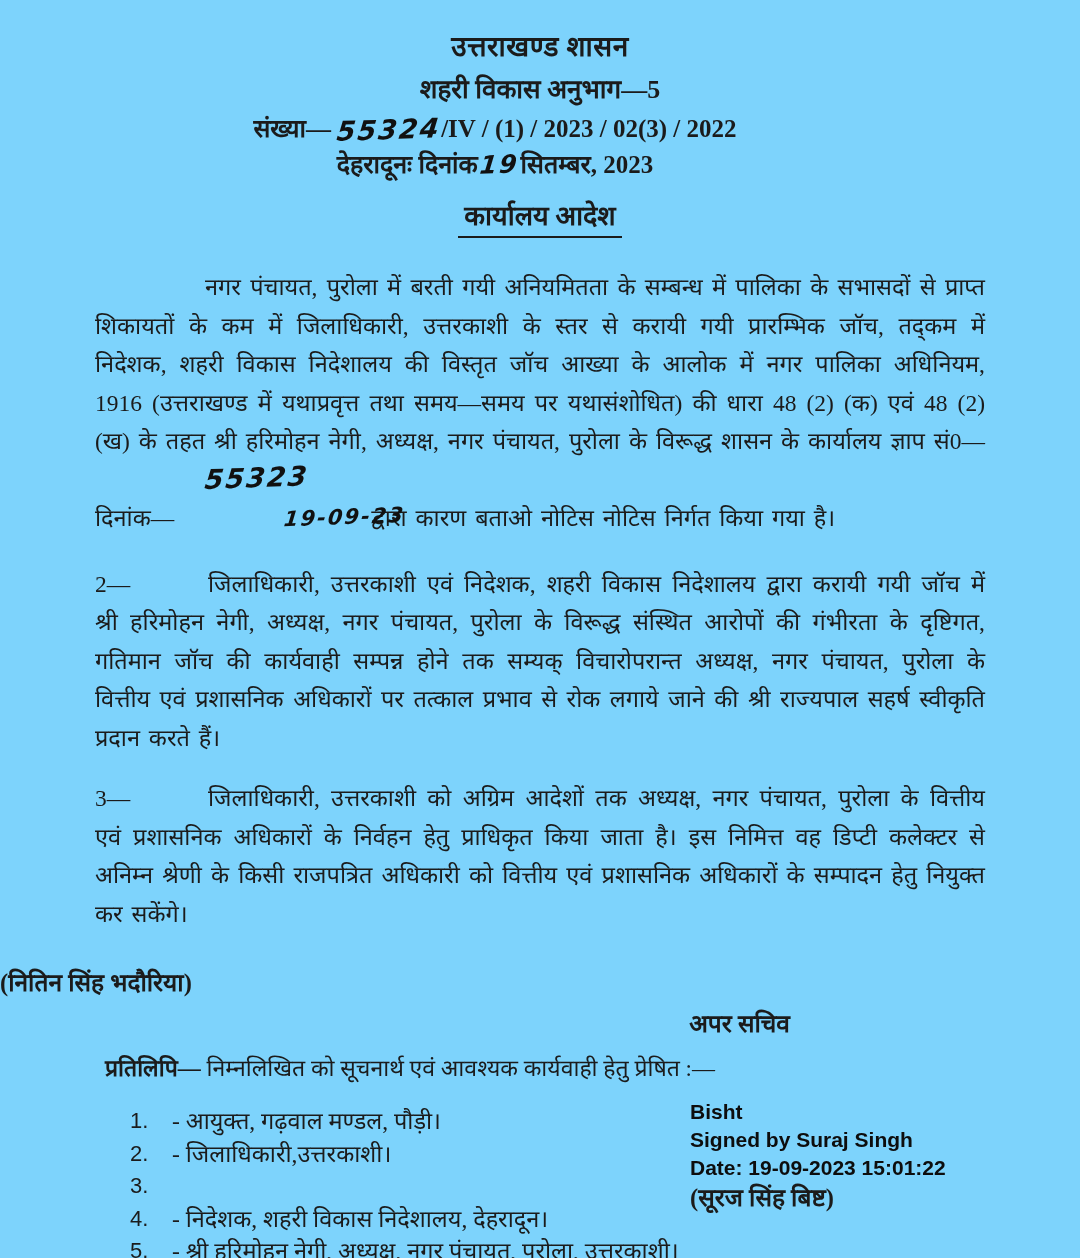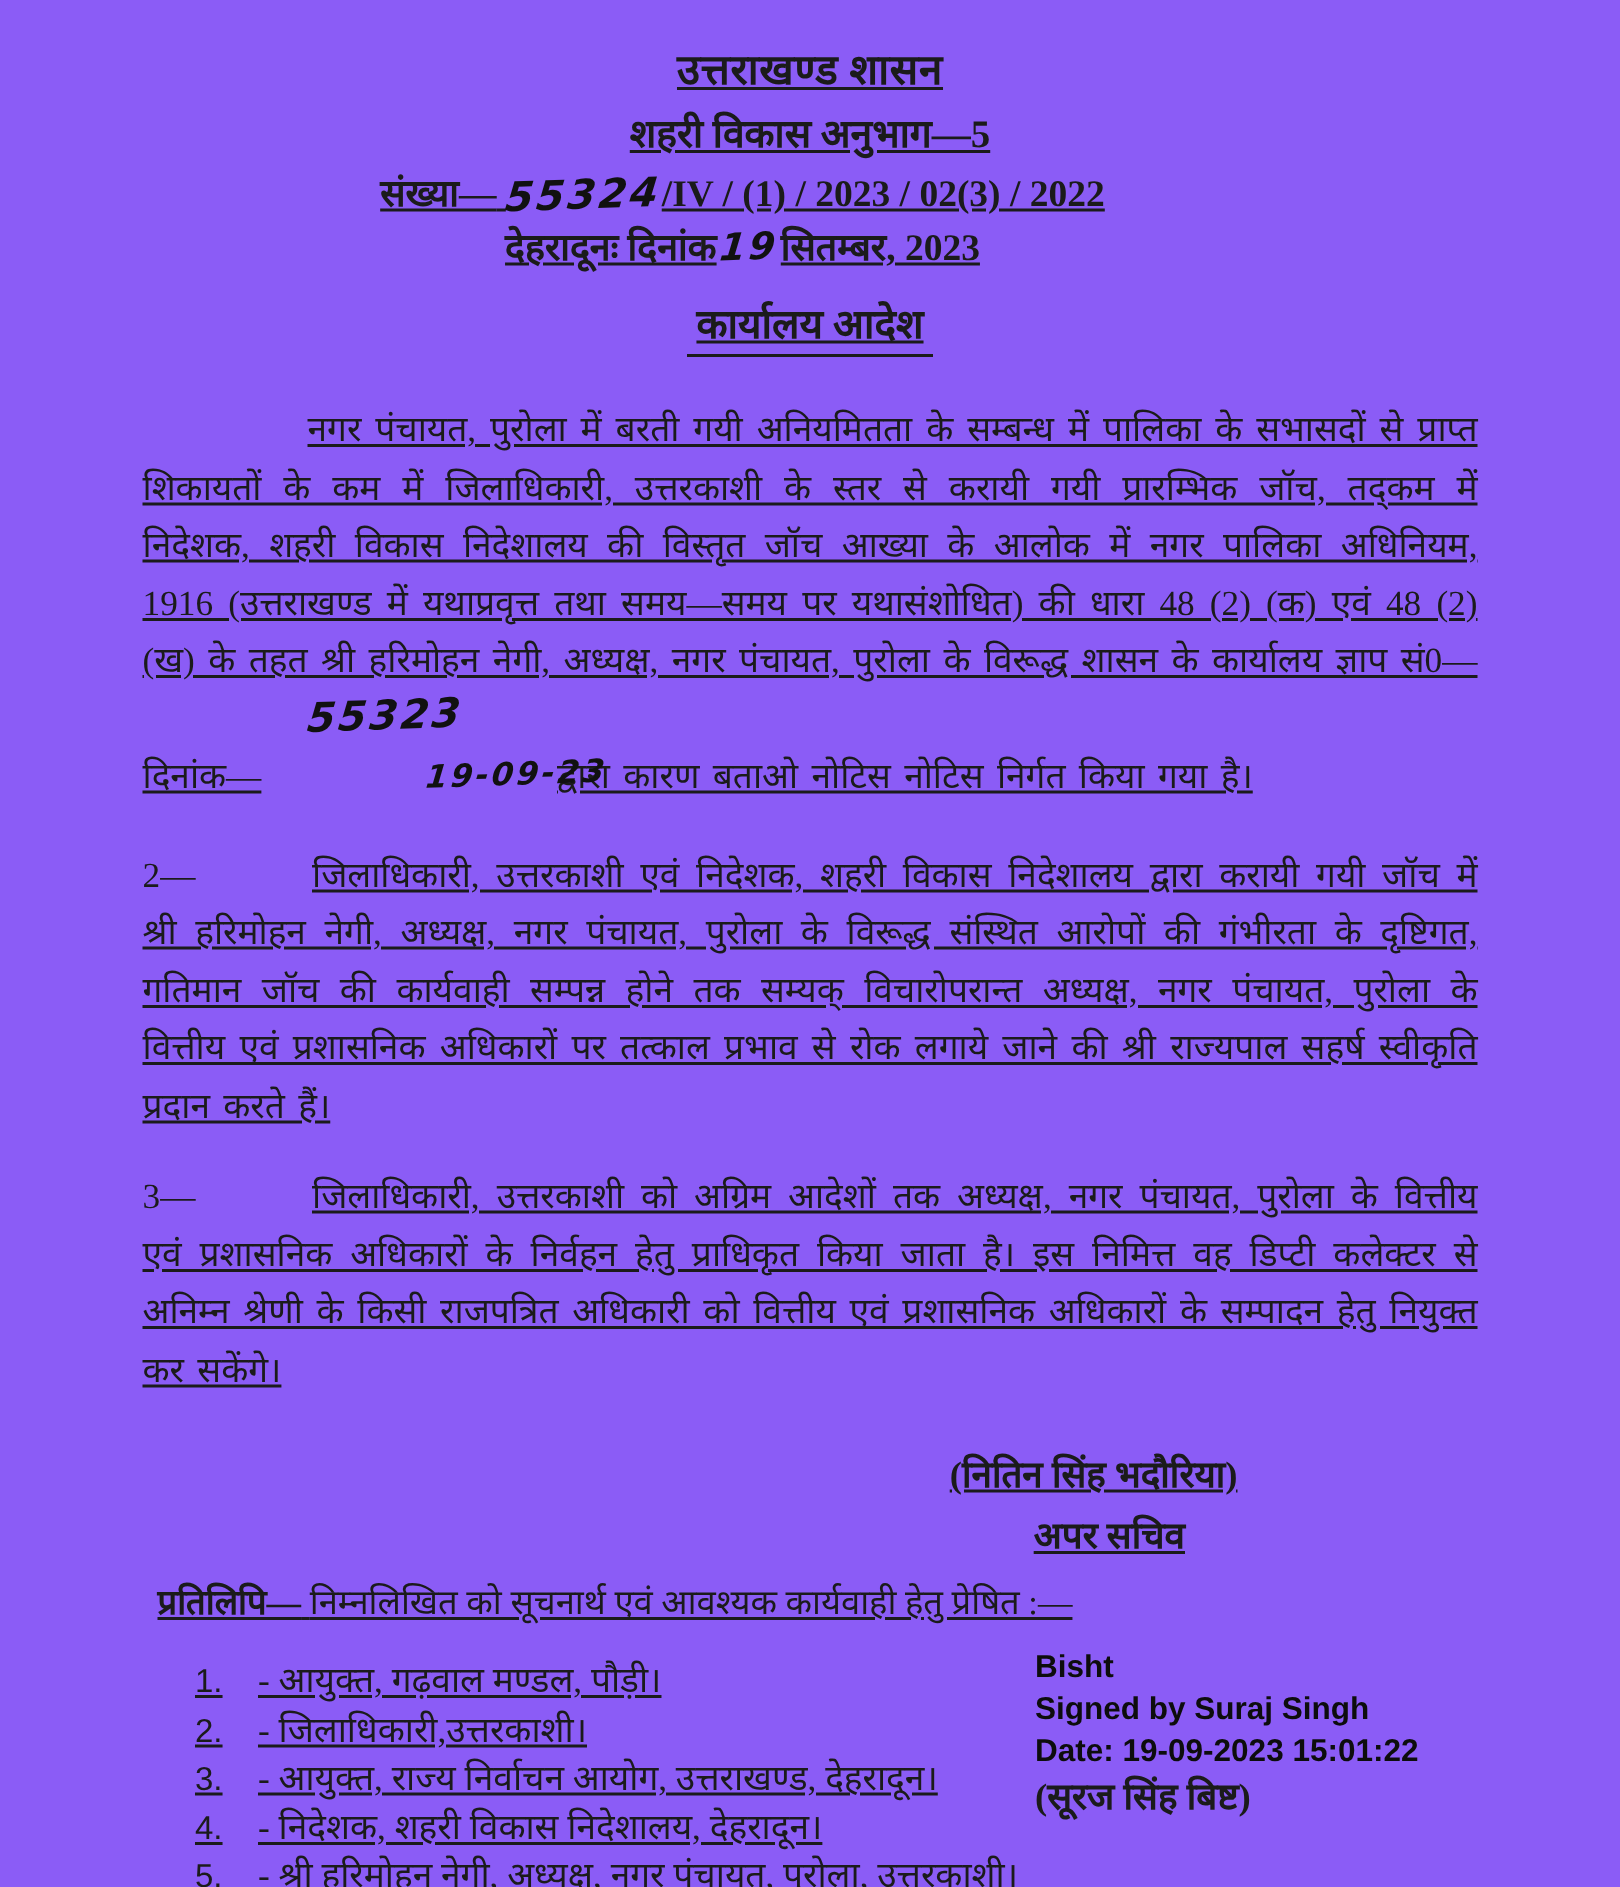--- a/index.html
+++ b/index.html
@@ -1,24 +1,23 @@
 <!DOCTYPE html>
 <html lang="hi"><head>
 <meta charset="utf-8">
 <style>
   html,body{margin:0;padding:0;background:#e8e8e8;}
   .page{
     position:relative;
     width:1080px;height:1258px;
     margin:0 auto;
-    background:#8b5cf6;
+    background:#7dd3fc;
     color:#1b1b1b;
     font-family:"Liberation Serif","DejaVu Serif",serif;
     overflow:hidden;
-    text-decoration:underline;
   }
   
   .hdr{ text-align:center; }
   .org{ font-size:28px; font-weight:600; padding-top:26px; letter-spacing:.5px;}
   .dept{ font-size:26px; font-weight:600; margin-top:6px; }
   .ref-line{
     position:relative; left:-45px;
     width:fit-content; margin:4px auto 0 auto;
     font-size:25px; font-weight:600; white-space:nowrap;
   }
@@ -49,21 +48,21 @@
     transform:rotate(-2deg) skewX(-8deg);
     letter-spacing:2px; font-size:26px; line-height:1;
     color:#111;
   }
   .hw.ref-no{ font-size:27px; vertical-align:-2px; }
   .hw.day{ font-size:25px; margin:0 2px; }
   .hw.memo-no{ font-size:27px; vertical-align:-1px; }
   .hw.memo-date{ font-size:21px; margin-right:-34px; position:relative; z-index:2; }
   
   .sign-block{ margin-top:32px; }
-  .sign-name{ text-align:right; padding-right:255px; font-size:24.5px; font-weight:600; }
+  .sign-name{ text-align:left; padding-right:255px; font-size:24.5px; font-weight:600; }
   .sign-title{ text-align:right; padding-right:290px; font-size:24.5px; font-weight:600; margin-top:8px; }
   
   .copy-head{ margin:12px 95px 0 105px; font-size:23px; }
   .copy-label{ font-weight:700; }
   .copy-list{ margin-top:22px; }
   .copy-item{ display:flex; margin-left:130px; font-size:23.5px; line-height:32.5px; }
   .copy-item .num{ width:42px; font-family:"Liberation Sans","DejaVu Sans",sans-serif; font-size:22px; }
   .copy-item .txt{ }
   
   .dsig{
@@ -106,21 +105,20 @@
     <div class="copy-item">
         <span class="num">1.</span>
         <span class="txt">- आयुक्त, गढ़वाल मण्डल, पौड़ी।</span>
       </div>
     <div class="copy-item">
         <span class="num">2.</span>
         <span class="txt">- जिलाधिकारी,उत्तरकाशी।</span>
       </div>
     <div class="copy-item">
         <span class="num">3.</span>
-        <span class="txt">- आयुक्त, राज्य निर्वाचन आयोग, उत्तराखण्ड, देहरादून।</span>
       </div>
     <div class="copy-item">
         <span class="num">4.</span>
         <span class="txt">- निदेशक, शहरी विकास निदेशालय, देहरादून।</span>
       </div>
     <div class="copy-item">
         <span class="num">5.</span>
         <span class="txt">- श्री हरिमोहन नेगी, अध्यक्ष, नगर पंचायत, पुरोला, उत्तरकाशी।</span>
       </div>
 

